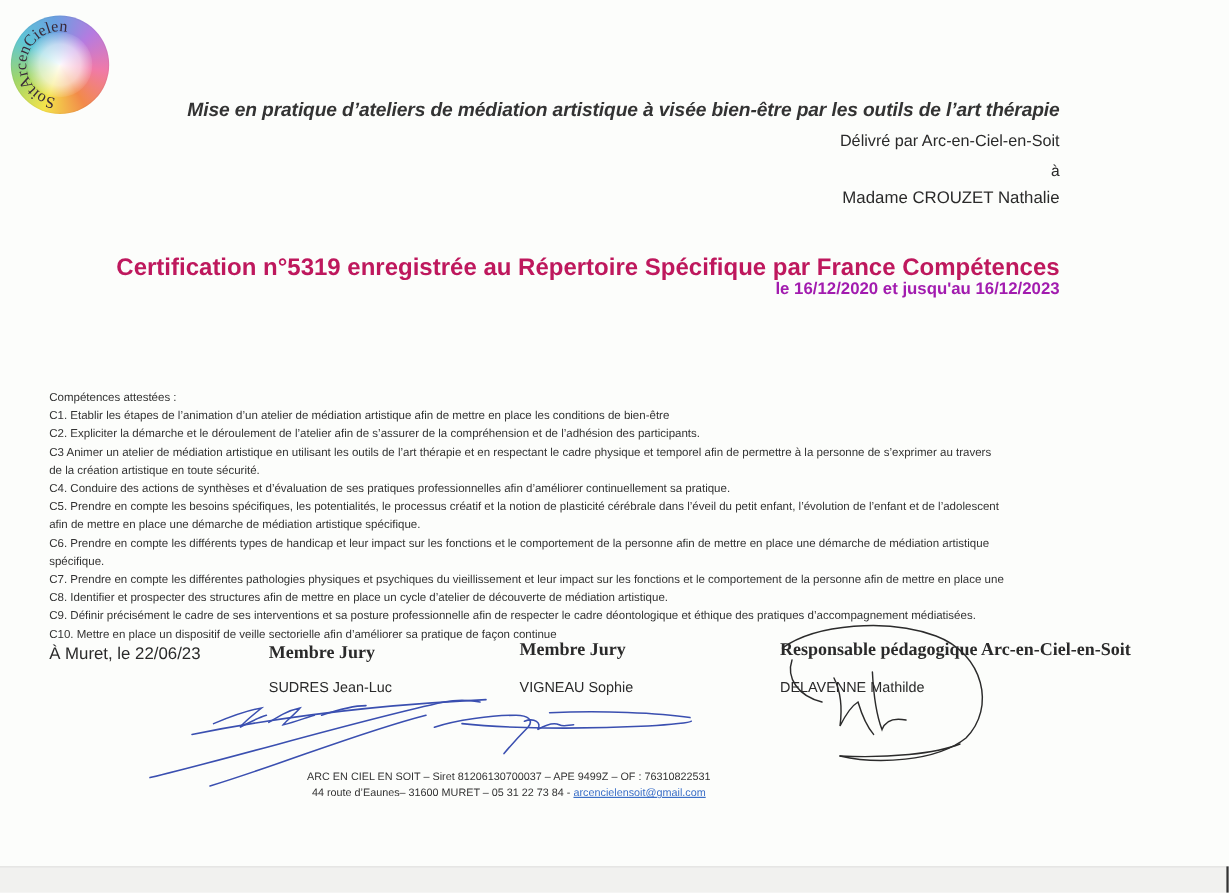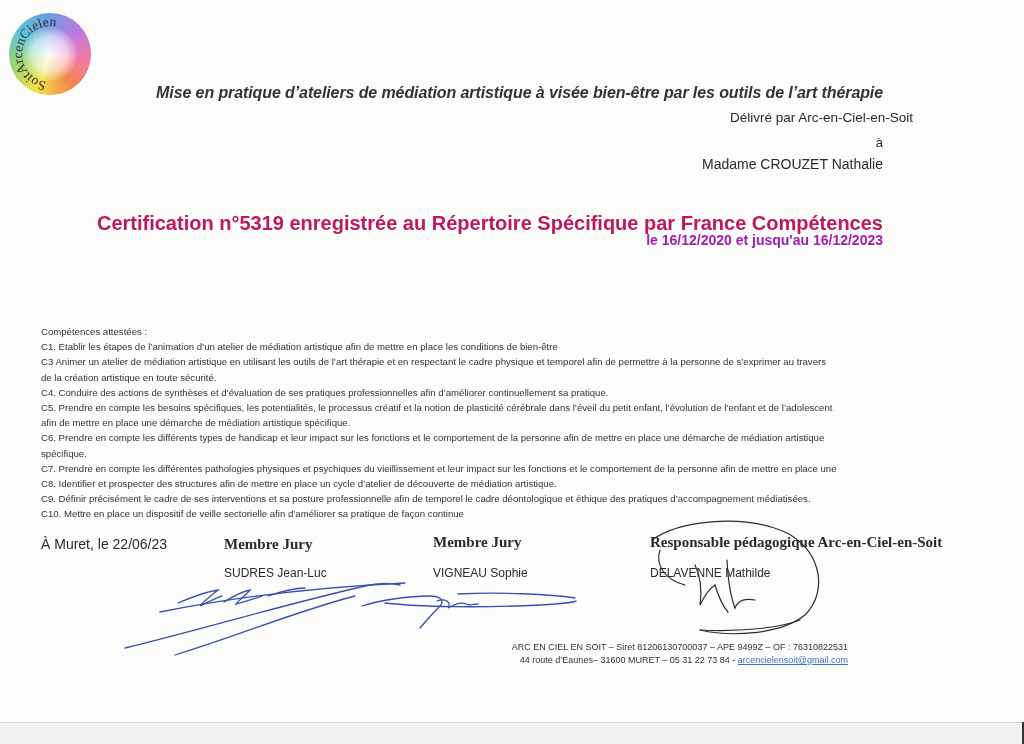--- a/index.html
+++ b/index.html
@@ -18,34 +18,34 @@
       background: conic-gradient(from 200deg, #f4e34a, #9fd66b, #5ec6d6, #6a9fe0, #b57be0, #f07aa8, #f28a4a, #f4e34a);
       box-shadow: inset 0 0 0 1px rgba(0,0,0,0.03);
     }
     .logo::after { content:""; position:absolute; left:14px; top:14px; width:54px; height:54px; border-radius:50%;
       background: radial-gradient(circle, rgba(255,255,255,0.95) 0%, rgba(255,255,255,0.6) 45%, rgba(255,255,255,0) 75%);
     }
     .logo svg { position:absolute; left:0; top:0; z-index:2; }
 
     .center { position:absolute; left:16px; width:867px; text-align:right; }
     .title { top:84px; font-size:16px; font-style:italic; font-weight:bold; color:#333; letter-spacing:-0.1px; }
-    .delivered { top:110px; font-size:13.5px;margin-left:30px; }
+    .delivered { top:110px; font-size:13.5px; }
     .to { top:135px; font-size:13px; }
     .recipient { top:156px; font-size:14px; }
     .cert1 { top:212px; font-size:20px; font-weight:bold; color:#be185d; }
     .cert2 { top:232px; font-size:14px; font-weight:bold; color:#a21caf; }
 
     .competences { position:absolute; left:41px; top:276px; width:950px; font-size:9.6px; line-height:15.2px; color:#333;margin-top:48px; }
     .competences div { white-space:nowrap; }
 
     .sig-place { position:absolute; left:41px; top:536px; font-size:14px; }
     .jury-label { position:absolute; font-size:15px; font-weight:bold;font-family:Liberation Serif, serif; }
     .jury-name { position:absolute; font-size:12px; }
 
-    .footer { position:absolute; left:0; width:848px; text-align:right; font-size:9px; color:#333; }
+    .footer { position:absolute; left:0; width:848px; text-align:center; font-size:9px; color:#333; }
     .footer a { color:#3b6fc7; text-decoration:underline; }
 
     .sig { position:absolute; left:0; top:0; pointer-events:none; }
   </style>
 </head>
 <body>
 
 <div class="page"></div>
 <div class="scan-edge"></div>
 <div class="scan-strip"></div>
@@ -66,30 +66,31 @@
 <div class="center delivered">Délivré par Arc-en-Ciel-en-Soit</div>
 <div class="center to">à</div>
 <div class="center recipient">Madame CROUZET Nathalie</div>
 
 <div class="center cert1">Certification n°5319 enregistrée au Répertoire Spécifique par France Compétences</div>
 <div class="center cert2">le 16/12/2020 et jusqu'au 16/12/2023</div>
 
 <div class="competences">
   <div>Compétences attestées :</div>
   <div>C1. Etablir les étapes de l’animation d’un atelier de médiation artistique afin de mettre en place les conditions de bien-être</div>
+  <div>C2. Expliciter la démarche et le déroulement de l’atelier afin de s’assurer de la compréhension et de l’adhésion des participants.</div>
   <div>C3 Animer un atelier de médiation artistique en utilisant les outils de l’art thérapie et en respectant le cadre physique et temporel afin de permettre à la personne de s’exprimer au travers</div>
   <div>de la création artistique en toute sécurité.</div>
   <div>C4. Conduire des actions de synthèses et d’évaluation de ses pratiques professionnelles afin d’améliorer continuellement sa pratique.</div>
   <div>C5. Prendre en compte les besoins spécifiques, les potentialités, le processus créatif et la notion de plasticité cérébrale dans l’éveil du petit enfant, l’évolution de l’enfant et de l’adolescent</div>
   <div>afin de mettre en place une démarche de médiation artistique spécifique.</div>
   <div>C6. Prendre en compte les différents types de handicap et leur impact sur les fonctions et le comportement de la personne afin de mettre en place une démarche de médiation artistique</div>
   <div>spécifique.</div>
   <div>C7. Prendre en compte les différentes pathologies physiques et psychiques du vieillissement et leur impact sur les fonctions et le comportement de la personne afin de mettre en place une</div>
   <div>C8. Identifier et prospecter des structures afin de mettre en place un cycle d’atelier de découverte de médiation artistique.</div>
-  <div>C9. Définir précisément le cadre de ses interventions et sa posture professionnelle afin de temporel le cadre déontologique et éthique des pratiques d’accompagnement médiatisées.</div>
+  <div>C9. Définir précisément le cadre de ses interventions et sa posture professionnelle afin de respecter le cadre déontologique et éthique des pratiques d’accompagnement médiatisées.</div>
   <div>C10. Mettre en place un dispositif de veille sectorielle afin d’améliorer sa pratique de façon continue</div>
 </div>
 
 <div class="sig-place">À Muret, le 22/06/23</div>
 
 <div class="jury-label" style="left:224px; top:536px;">Membre Jury</div>
 <div class="jury-name" style="left:224px; top:566px;">SUDRES Jean-Luc</div>
 
 <div class="jury-label" style="left:433px; top:534px;">Membre Jury</div>
 <div class="jury-name" style="left:433px; top:566px;">VIGNEAU Sophie</div>

